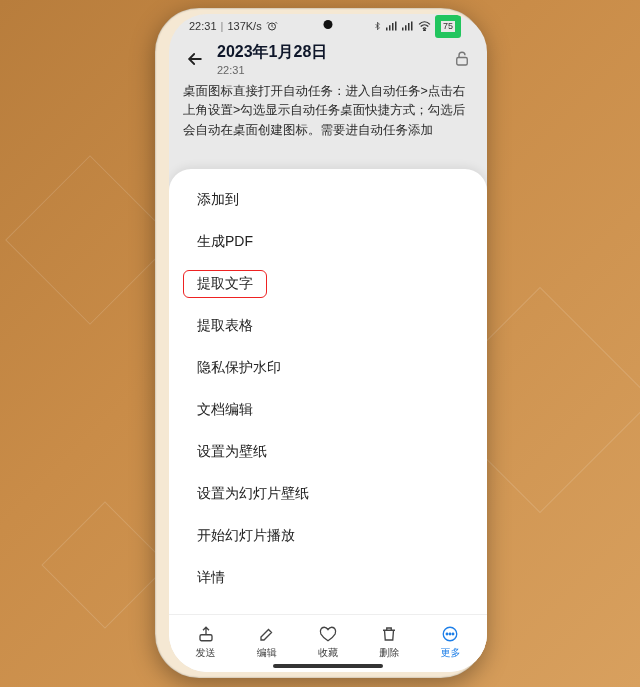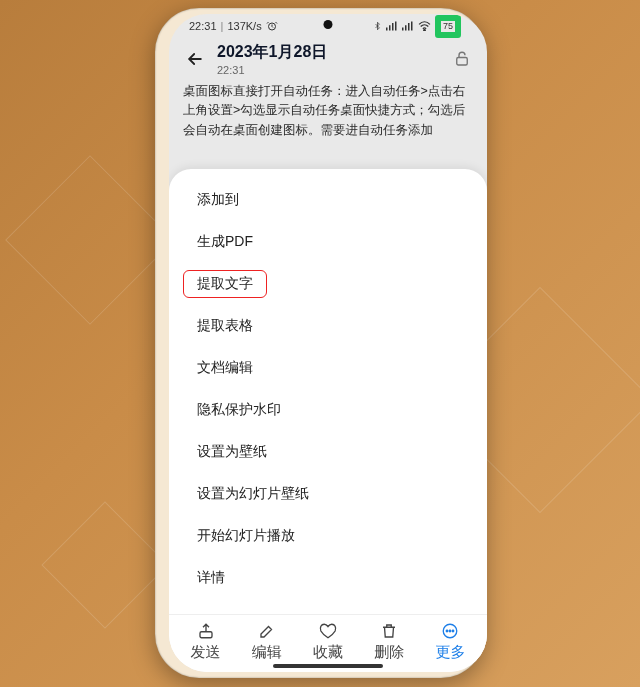--- a/index.html
+++ b/index.html
@@ -121,21 +121,21 @@
     align-items: center;
     padding: 4px 6px 8px 6px;
     background:#fff;
   }
   .bb-item {
     flex:1;
     display:flex;
     flex-direction:column;
     align-items:center;
     gap:2px;
-    font-size:15px;
+    font-size:10px;
     color:#444;
   }
   .bb-item.active { color:#1e7fe8; }
   .bb-item .ico { width:20px; height:20px; display:flex; align-items:center; justify-content:center; }
   .homebar {
     position:absolute;
     bottom:4px; left:50%; transform:translateX(-50%);
     width:110px; height:4px; background:#111; border-radius:3px; opacity:0.85;
   }
 </style>
@@ -215,22 +215,22 @@
     </div>
 
     <div class="note-body">桌面图标直接打开自动任务：进入自动任务&gt;点击右上角设置&gt;勾选显示自动任务桌面快捷方式；勾选后会自动在桌面创建图标。需要进自动任务添加</div>
 
     <div class="sheet">
       <div class="menu" id="menu-list">
           <div class="menu-item"><span>添加到</span></div>
           <div class="menu-item"><span>生成PDF</span></div>
           <div class="menu-item"><span>提取文字</span><div class="highlight-box"></div></div>
           <div class="menu-item"><span>提取表格</span></div>
+          <div class="menu-item"><span>隐私保护水印</span></div>
           <div class="menu-item"><span>文档编辑</span></div>
-          <div class="menu-item"><span>隐私保护水印</span></div>
           <div class="menu-item"><span>设置为壁纸</span></div>
           <div class="menu-item"><span>设置为幻灯片壁纸</span></div>
           <div class="menu-item"><span>开始幻灯片播放</span></div>
           <div class="menu-item"><span>详情</span></div>
         </div>
 
       <div class="bottombar" id="bottombar">
           <div class="bb-item">
             <div class="ico">
               <svg width="18" height="18" viewBox="0 0 24 24" fill="none" stroke="currentColor" stroke-width="1.8">

